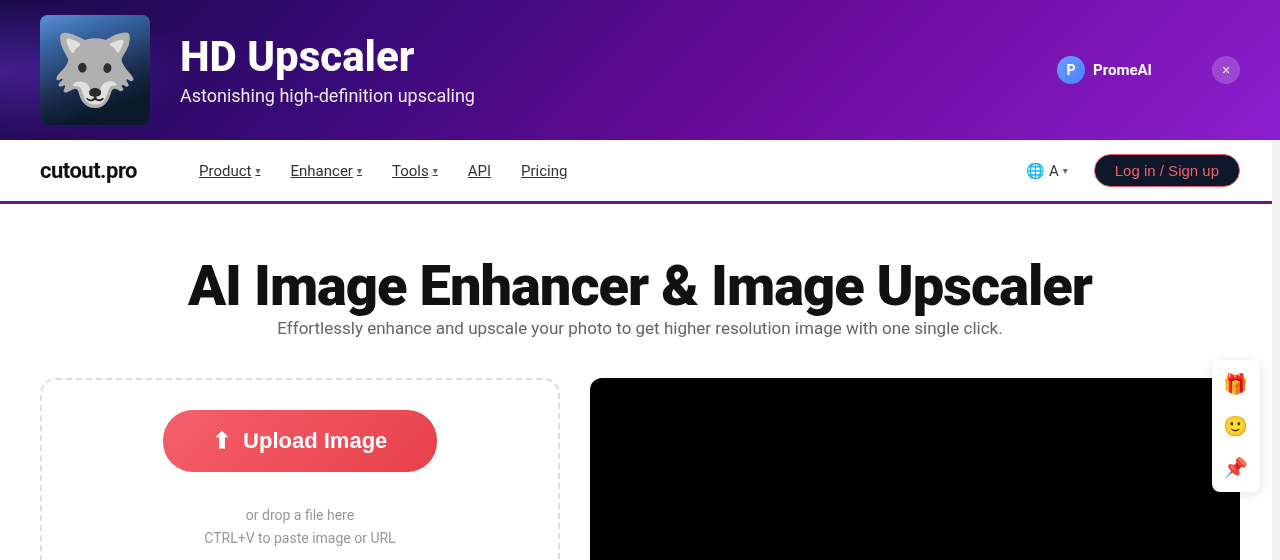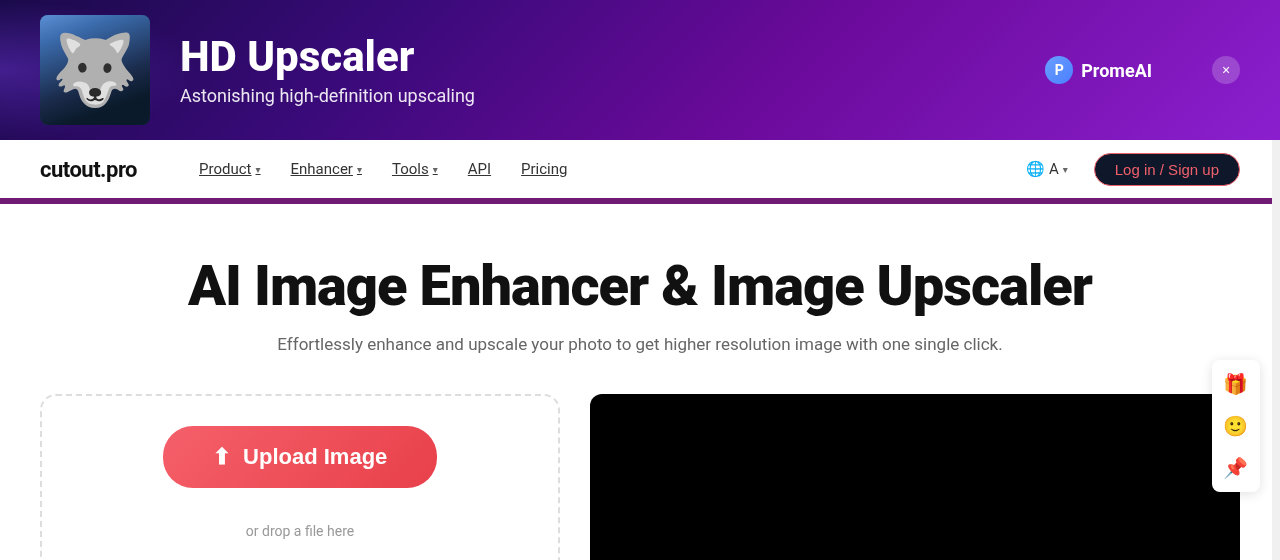--- a/index.html
+++ b/index.html
@@ -70,21 +70,21 @@
       background: linear-gradient(135deg, #6a9fff, #4a7fff);
       border-radius: 50%;
       display: flex;
       align-items: center;
       justify-content: center;
       font-size: 14px;
       color: #fff;
       font-weight: bold;
     }
     .promeai-text {
-      font-size: 18px;
+      font-size: 15px;
       font-weight: 700;
       color: #fff;
     }
     .banner-cta {
       background: linear-gradient(135deg, #00d4ff, #00aaff);
       color: #fff;
       border: none;
       border-radius: 30px;
       padding: 14px 35px;
       font-size: 18px;
@@ -106,21 +106,21 @@
       align-items: center;
       justify-content: center;
     }
 
     
     .navbar {
       height: 64px;
       display: flex;
       align-items: center;
       padding: 0 40px;
-      border-bottom: 6px solid #701a75;
+      border-bottom: 3px solid #701a75;
       background: #fff;
     }
     .logo {
       font-size: 22px;
       font-weight: 700;
       color: #111;
       margin-right: 50px;
       letter-spacing: -0.5px;
     }
     .nav-links {
@@ -178,21 +178,20 @@
       font-weight: 900;
       color: #111;
       text-align: center;
       line-height: 1.15;
       letter-spacing: -1px;
     }
     .hero-subtitle {
       font-size: 17px;
       color: #666;
       text-align: center;
-      margin-top: 16px;
     }
 
     
     .content-area {
       display: flex;
       gap: 30px;
       margin-top: 40px;
       width: 100%;
       max-width: 1200px;
     }
@@ -345,20 +344,21 @@
 
   <div class="content-area">
 
     <div class="upload-panel">
       <button class="upload-btn">
         <span class="upload-icon">⬆</span>
         <span>Upload Image</span>
       </button>
       <div class="upload-hint">
         <div>or drop a file here</div>
+        <div>CTRL+V to paste image or URL</div>
       </div>
     </div>
 
     <div class="preview-panel"></div>
   </div>
 </div>
 
 <div class="side-actions">
   <button class="side-action-btn">🎁</button>
   <button class="side-action-btn">🙂</button>

